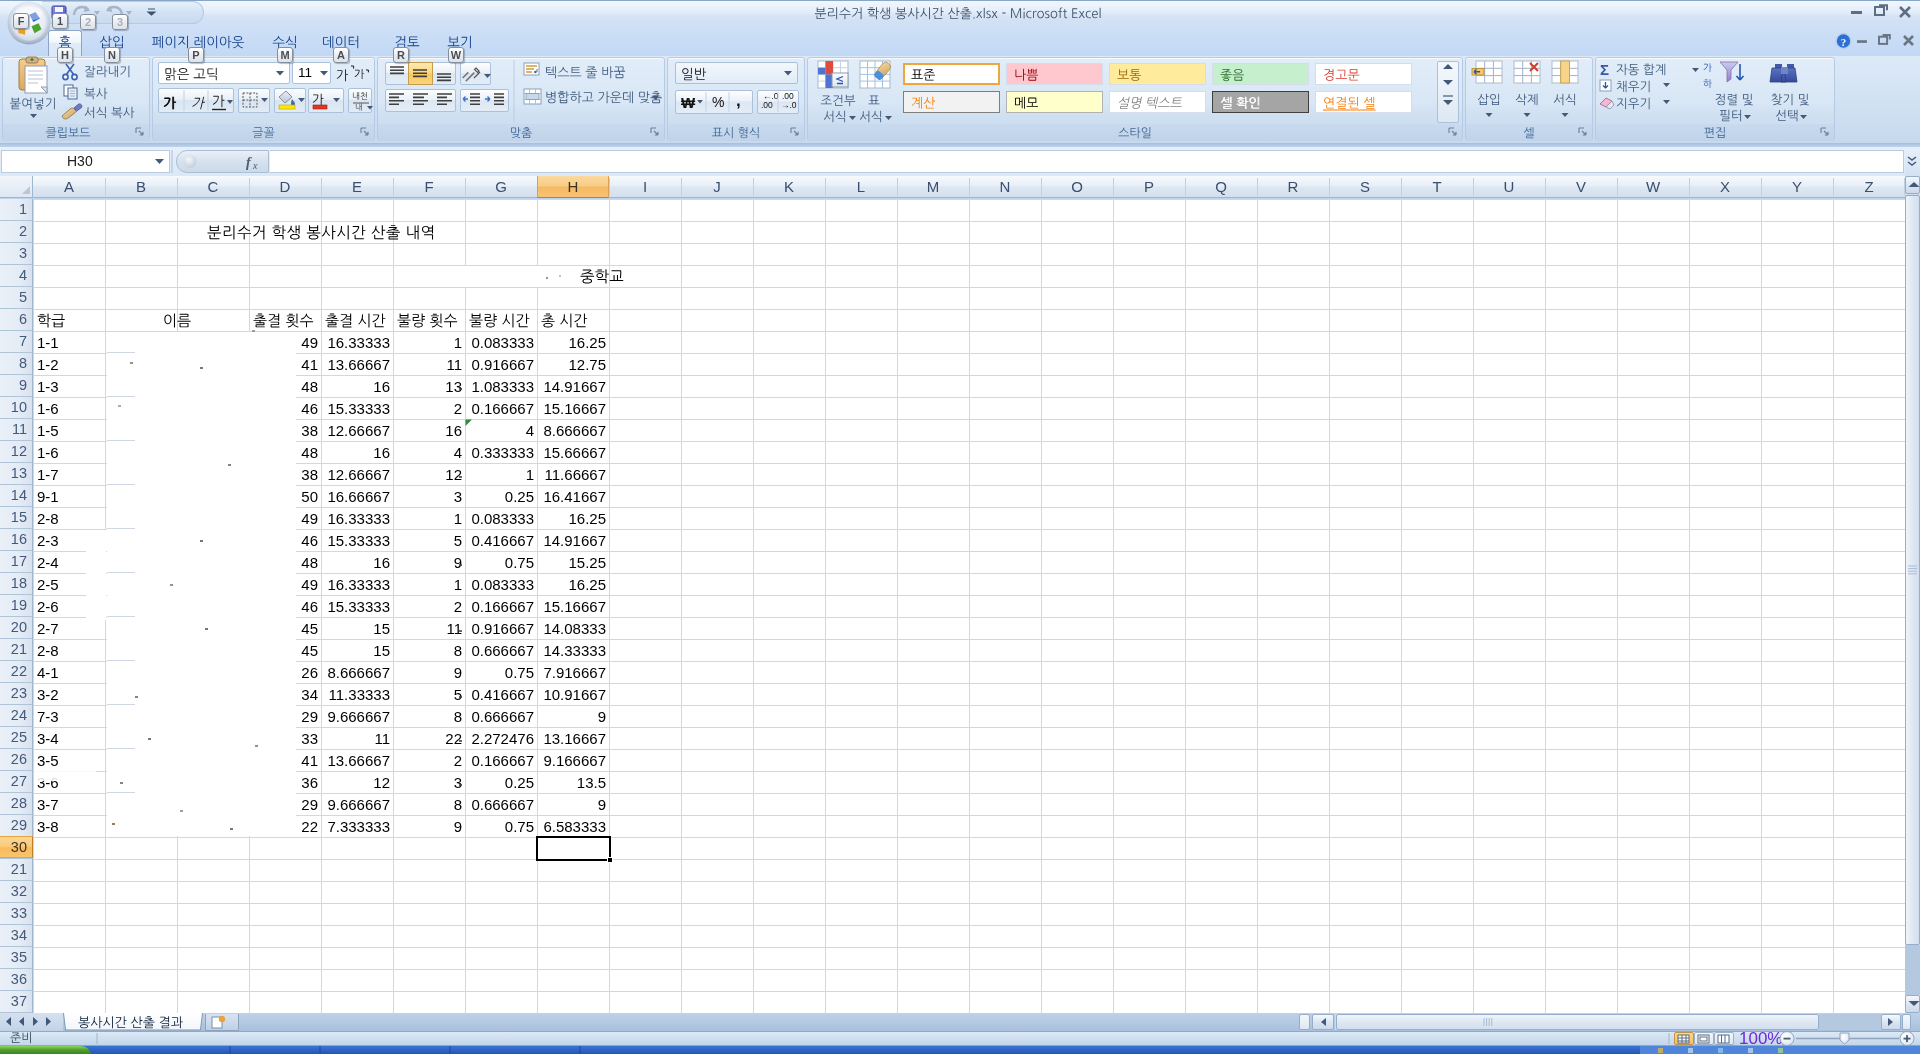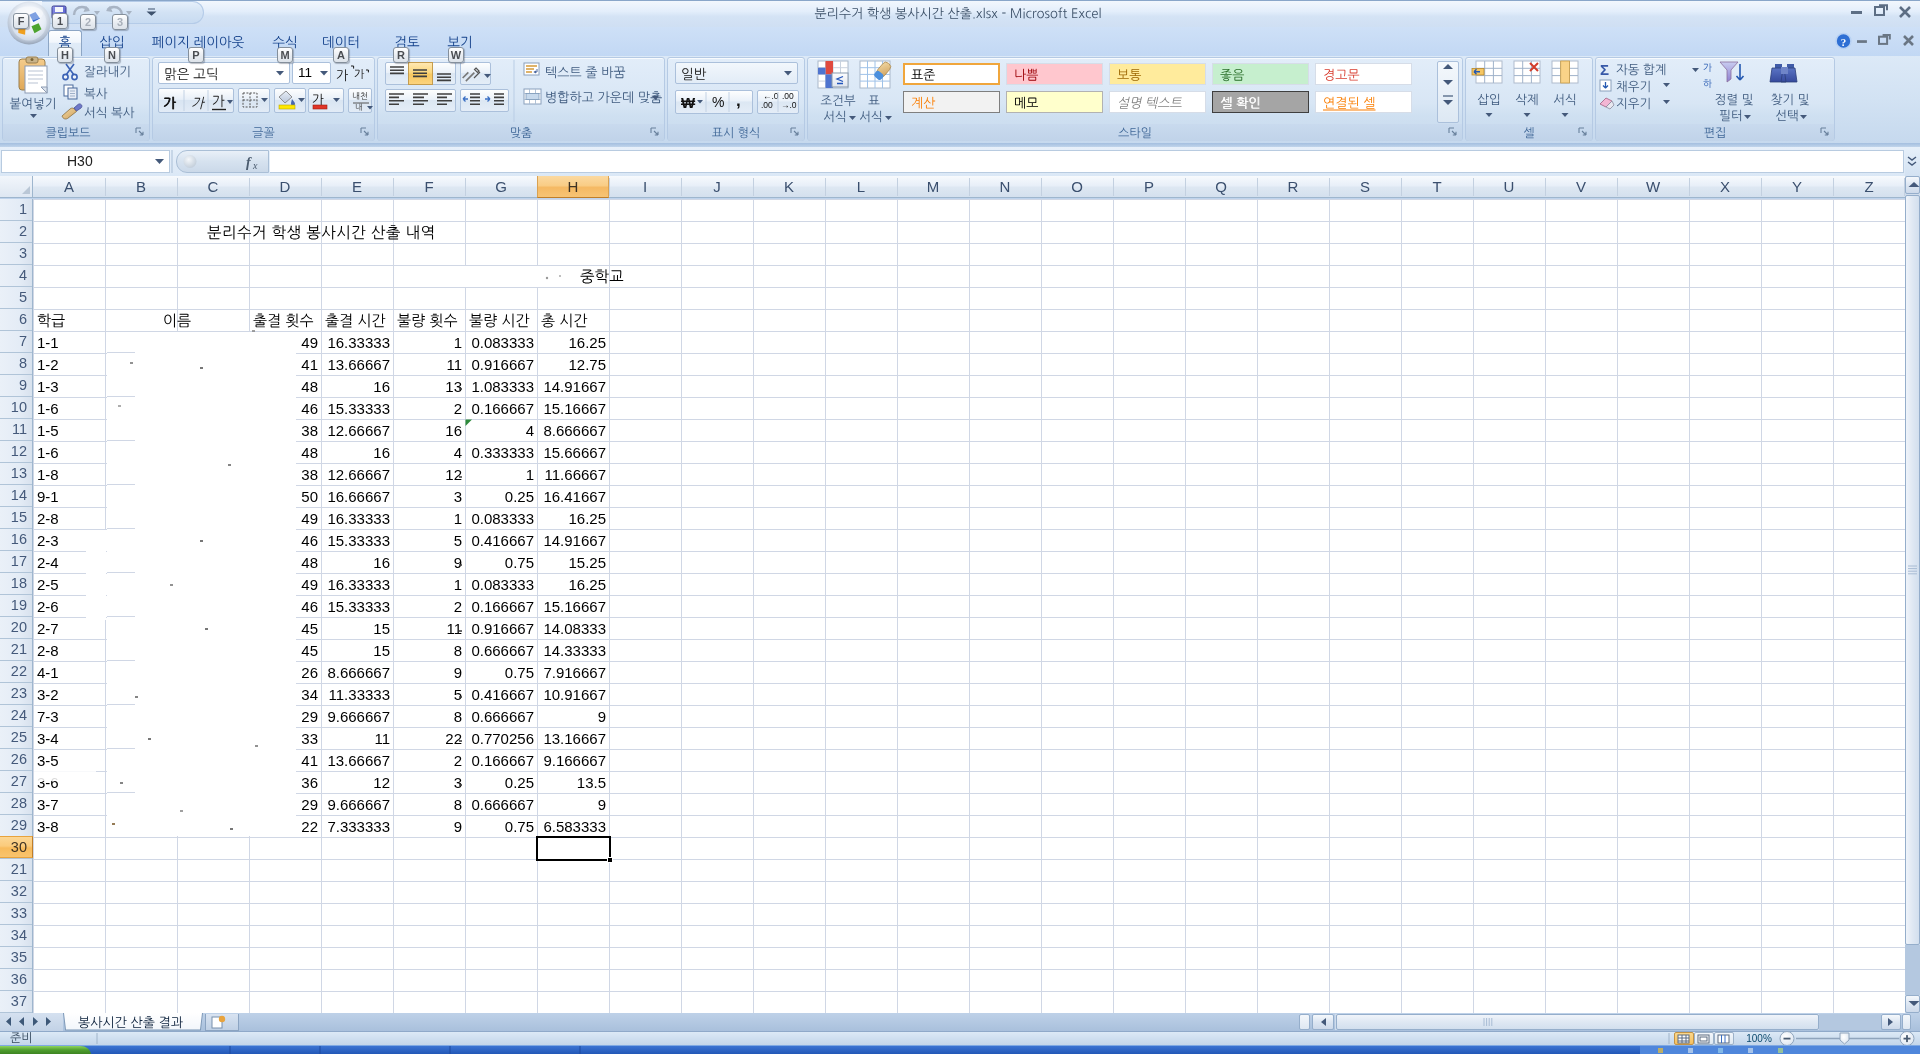--- a/index.html
+++ b/index.html
@@ -208,21 +208,21 @@
     <div class="rn a" style="top:947px">35</div>
     <div class="rn a" style="top:969px">36</div>
     <div class="rn a" style="top:991px">37</div>
     <div class="a" style="left:460px;top:266px;width:120px;height:21px;background:#fff"></div>
     <div class="cell a" style="left:37px;top:331px;width:60px">1-1</div>
     <div class="cell a" style="left:37px;top:353px;width:60px">1-2</div>
     <div class="cell a" style="left:37px;top:375px;width:60px">1-3</div>
     <div class="cell a" style="left:37px;top:397px;width:60px">1-6</div>
     <div class="cell a" style="left:37px;top:419px;width:60px">1-5</div>
     <div class="cell a" style="left:37px;top:441px;width:60px">1-6</div>
-    <div class="cell a" style="left:37px;top:463px;width:60px">1-8</div>
+    <div class="cell a" style="left:37px;top:463px;width:60px">1-7</div>
     <div class="cell a" style="left:37px;top:485px;width:60px">9-1</div>
     <div class="cell a" style="left:37px;top:507px;width:60px">2-8</div>
     <div class="cell a" style="left:37px;top:529px;width:60px">2-3</div>
     <div class="cell a" style="left:37px;top:551px;width:60px">2-4</div>
     <div class="cell a" style="left:37px;top:573px;width:60px">2-5</div>
     <div class="cell a" style="left:37px;top:595px;width:60px">2-6</div>
     <div class="cell a" style="left:37px;top:617px;width:60px">2-7</div>
     <div class="cell a" style="left:37px;top:639px;width:60px">2-8</div>
     <div class="cell a" style="left:37px;top:661px;width:60px">4-1</div>
     <div class="cell a" style="left:37px;top:683px;width:60px">3-2</div>
@@ -318,21 +318,21 @@
     <div class="cell num a" style="left:465px;top:683px;width:69px">0.416667</div>
     <div class="cell num a" style="left:537px;top:683px;width:69px">10.91667</div>
     <div class="cell num a" style="left:249px;top:705px;width:69px">29</div>
     <div class="cell num a" style="left:321px;top:705px;width:69px">9.666667</div>
     <div class="cell num a" style="left:393px;top:705px;width:69px">8</div>
     <div class="cell num a" style="left:465px;top:705px;width:69px">0.666667</div>
     <div class="cell num a" style="left:537px;top:705px;width:69px">9</div>
     <div class="cell num a" style="left:249px;top:727px;width:69px">33</div>
     <div class="cell num a" style="left:321px;top:727px;width:69px">11</div>
     <div class="cell num a" style="left:393px;top:727px;width:69px">22</div>
-    <div class="cell num a" style="left:465px;top:727px;width:69px">0.770256</div>
+    <div class="cell num a" style="left:465px;top:727px;width:69px">2.272476</div>
     <div class="cell num a" style="left:537px;top:727px;width:69px">13.16667</div>
     <div class="cell num a" style="left:249px;top:749px;width:69px">41</div>
     <div class="cell num a" style="left:321px;top:749px;width:69px">13.66667</div>
     <div class="cell num a" style="left:393px;top:749px;width:69px">2</div>
     <div class="cell num a" style="left:465px;top:749px;width:69px">0.166667</div>
     <div class="cell num a" style="left:537px;top:749px;width:69px">9.166667</div>
     <div class="cell num a" style="left:249px;top:771px;width:69px">36</div>
     <div class="cell num a" style="left:321px;top:771px;width:69px">12</div>
     <div class="cell num a" style="left:393px;top:771px;width:69px">3</div>
     <div class="cell num a" style="left:465px;top:771px;width:69px">0.25</div>
@@ -363,21 +363,21 @@
     <div class="a" style="left:1312px;top:1014px;width:22px;height:16px;background:linear-gradient(#f5f8fc,#dce6f2 50%,#cdd9ea);border:1px solid #95aecb;border-radius:2px"></div>
     <div class="a" style="left:1335px;top:1014px;width:546px;height:16px;background:#cfdcec"></div>
     <div class="a" style="left:1336px;top:1014px;width:483px;height:16px;background:linear-gradient(#f0f4fa,#dfe8f3 50%,#d2dfee);border:1px solid #95aecb;border-radius:2px"></div>
     <div class="a" style="left:1819px;top:1014px;width:62px;height:16px;background:#b4c8e0"></div>
     <div class="a" style="left:1881px;top:1014px;width:20px;height:16px;background:linear-gradient(#f5f8fc,#dce6f2 50%,#cdd9ea);border:1px solid #95aecb;border-radius:2px"></div>
     <div class="a" style="left:1902px;top:1014px;width:9px;height:16px;background:linear-gradient(#f4f7fb,#dfe8f2);border:1px solid #95aecb;border-radius:2px"></div>
     <div id="status" class="a"></div>
     <div class="a" style="left:1674px;top:1032px;width:20px;height:13px;background:linear-gradient(#fbd88c,#f6bf5e);border:1px solid #c49344;border-radius:2px"></div>
     <div class="a" style="left:1694px;top:1032px;width:20px;height:13px;background:linear-gradient(#f3f7fb,#dde7f1);border:1px solid #9db2c9;border-radius:2px"></div>
     <div class="a" style="left:1714px;top:1032px;width:20px;height:13px;background:linear-gradient(#f3f7fb,#dde7f1);border:1px solid #9db2c9;border-radius:2px"></div>
-    <div class="a" style="left:1739px;top:1032px;width:40px;height:13px;font-size:10px;color:#0c4a6e;text-align:center;line-height:13px">100%</div>
+    <div class="a" style="left:1739px;top:1032px;width:40px;height:13px;font-size:17px;color:#6d28d9;text-align:center;line-height:13px">100%</div>
     <div id="task" class="a"></div>
     <svg class="a" style="left:0;top:0" width="1920" height="1054">
       <defs>
 <radialGradient id="orbRim" cx=".5" cy=".38" r=".68">
           <stop offset="0" stop-color="#ffffff"></stop>
           <stop offset=".5" stop-color="#e4eaf2"></stop>
           <stop offset=".8" stop-color="#b5c1d2"></stop>
           <stop offset="1" stop-color="#7c8ba0"></stop>
         </radialGradient>
 <radialGradient id="orbIn" cx=".5" cy=".35" r=".75">

